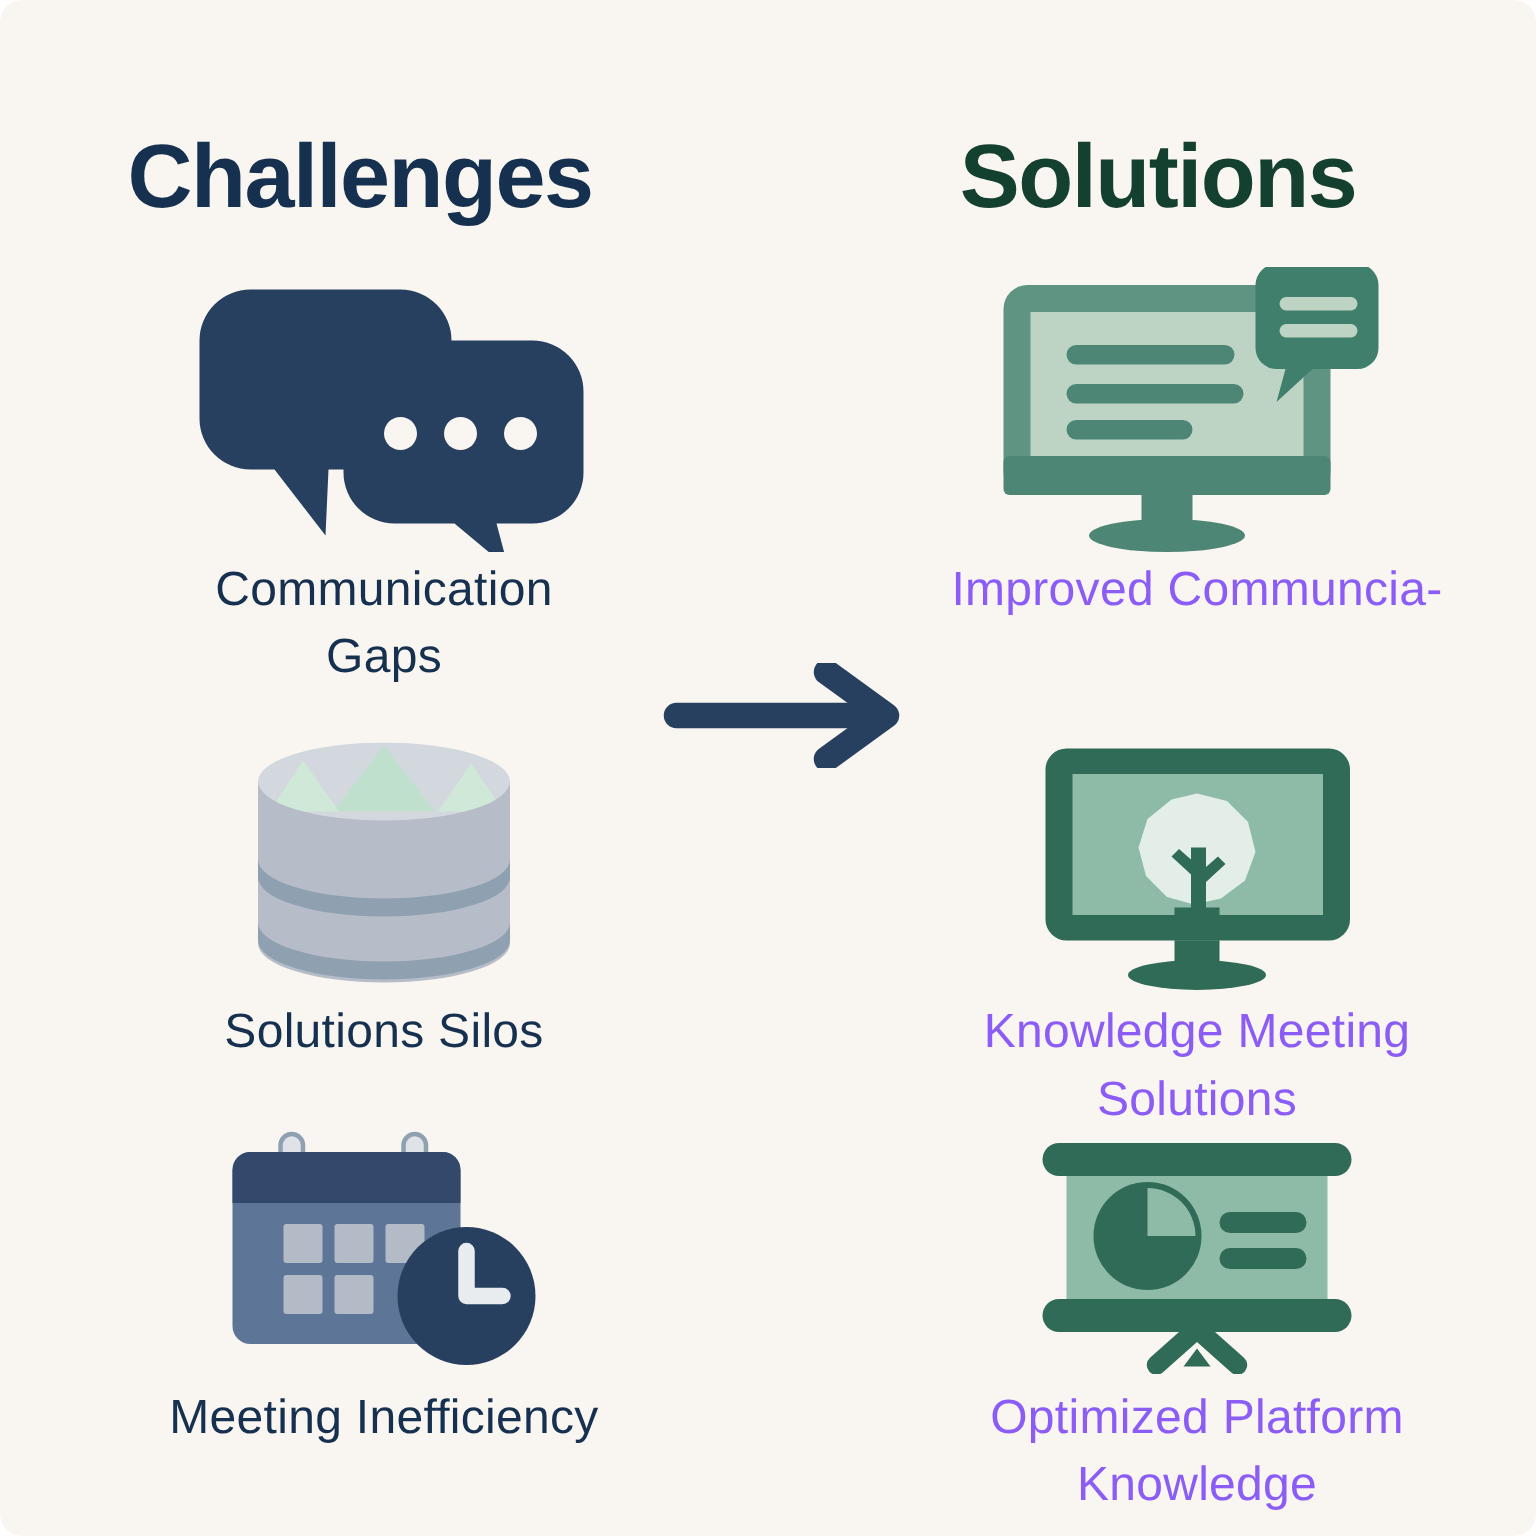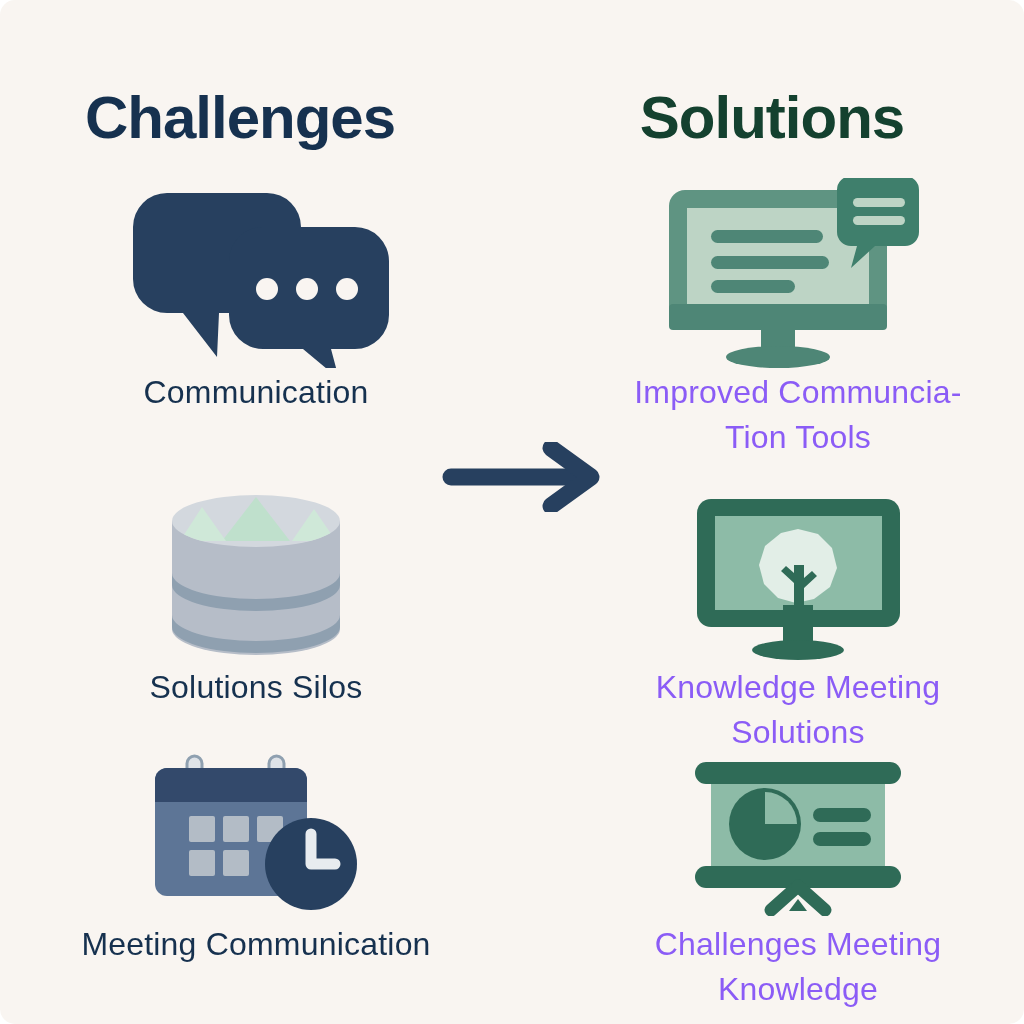--- a/index.html
+++ b/index.html
@@ -94,20 +94,21 @@
           <path d="M12 44 a34 34 0 0 1 34-34 h100 a34 34 0 0 1 34 34 v52 a34 34 0 0 1 -34 34 h-48 l-2 44 -34 -44 h-16 a34 34 0 0 1 -34 -34 z" fill="#27405f"></path>
 
           <path d="M108 78 a34 34 0 0 1 34-34 h92 a34 34 0 0 1 34 34 v54 a34 34 0 0 1 -34 34 h-24 l8 30 -36 -30 h-40 a34 34 0 0 1 -34 -34 z" fill="#27405f"></path>
           <circle cx="146" cy="106" r="11" fill="#f9f5f1"></circle>
           <circle cx="186" cy="106" r="11" fill="#f9f5f1"></circle>
           <circle cx="226" cy="106" r="11" fill="#f9f5f1"></circle>
         </svg>
       </div>
       <div class="caption caption-left">
         <div>Communication</div>
+        <div>Gaps</div>
       </div>
     </div>
 
     <div class="arrow" id="arrow-1">
       <svg width="170" height="70" viewBox="0 0 170 70" aria-hidden="true">
         <line x1="10" y1="35" x2="132" y2="35" stroke="#27405f" stroke-width="17" stroke-linecap="round"></line>
         <polyline points="110,6 150,35 110,64" fill="none" stroke="#27405f" stroke-width="17" stroke-linecap="round" stroke-linejoin="round"></polyline>
       </svg>
     </div>
 
@@ -128,21 +129,20 @@
           <rect x="98" y="152" width="34" height="22" fill="#4e8676"></rect>
           <ellipse cx="115" cy="179" rx="52" ry="11" fill="#4e8676"></ellipse>
 
           <path d="M174 12 a14 14 0 0 1 14 -14 h54 a14 14 0 0 1 14 14 v42 a14 14 0 0 1 -14 14 h-30 l-24 22 6 -22 h-6 a14 14 0 0 1 -14 -14 z" fill="#3f7f6c"></path>
           <rect x="190" y="20" width="52" height="9" rx="4.5" fill="#bdd4c5"></rect>
           <rect x="190" y="38" width="52" height="9" rx="4.5" fill="#bdd4c5"></rect>
         </svg>
       </div>
       <div class="caption caption-right">
         <div>Improved Communcia-</div>
-        <div>Tion Tools</div>
       </div>
     </div>
   </div>
 
   <div id="row-2" class="row">
 
     <div class="cell cell-left">
       <div class="icon-wrap">
         <svg width="185" height="165" viewBox="0 0 185 165" aria-hidden="true">
 
@@ -209,21 +209,21 @@
           <rect x="82" y="62" width="26" height="26" rx="2" fill="#b3bcc6"></rect>
           <rect x="116" y="62" width="26" height="26" rx="2" fill="#b3bcc6"></rect>
           <rect x="48" y="96" width="26" height="26" rx="2" fill="#b3bcc6"></rect>
           <rect x="82" y="96" width="26" height="26" rx="2" fill="#b3bcc6"></rect>
 
           <circle cx="170" cy="110" r="46" fill="#27405f"></circle>
           <path d="M170 80 v30 h24" fill="none" stroke="#e8ecef" stroke-width="11" stroke-linecap="round" stroke-linejoin="round"></path>
         </svg>
       </div>
       <div class="caption caption-left">
-        <div>Meeting Communication</div>
+        <div>Meeting Inefficiency</div>
       </div>
     </div>
 
     <div class="cell cell-right">
       <div class="icon-wrap">
         <svg width="218" height="160" viewBox="0 0 218 160" aria-hidden="true">
 
           <rect x="22" y="22" width="174" height="92" fill="#8dbba7"></rect>
 
           <rect x="6" y="6" width="206" height="22" rx="11" fill="#2f6b57"></rect>
@@ -235,19 +235,19 @@
 
           <rect x="124" y="52" width="58" height="14" rx="7" fill="#2f6b57"></rect>
           <rect x="124" y="76" width="58" height="14" rx="7" fill="#2f6b57"></rect>
 
           <line x1="109" y1="130" x2="82" y2="154" stroke="#2f6b57" stroke-width="13" stroke-linecap="round"></line>
           <line x1="109" y1="130" x2="136" y2="154" stroke="#2f6b57" stroke-width="13" stroke-linecap="round"></line>
           <polygon points="109,143 118,155 100,155" fill="#2f6b57"></polygon>
         </svg>
       </div>
       <div class="caption caption-right">
-        <div>Challenges Meeting</div>
+        <div>Optimized Platform</div>
         <div>Knowledge</div>
       </div>
     </div>
   </div>
 
 </div>
 
 </body></html>

